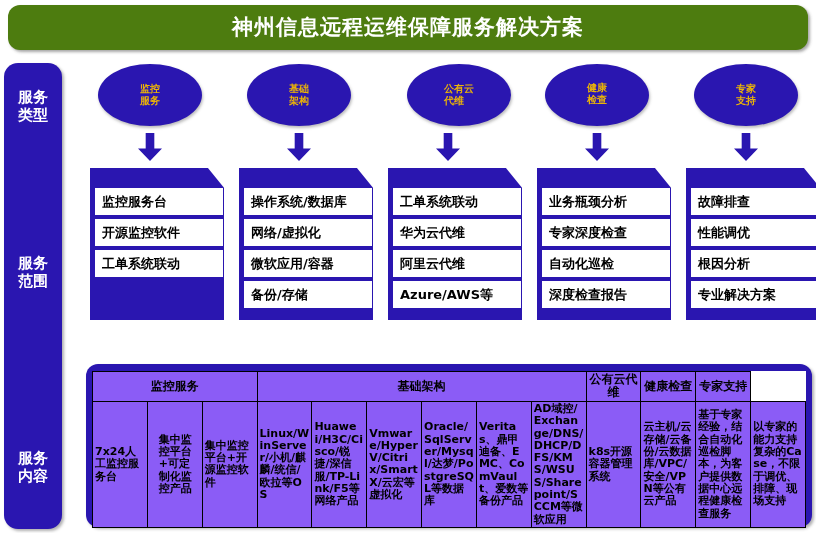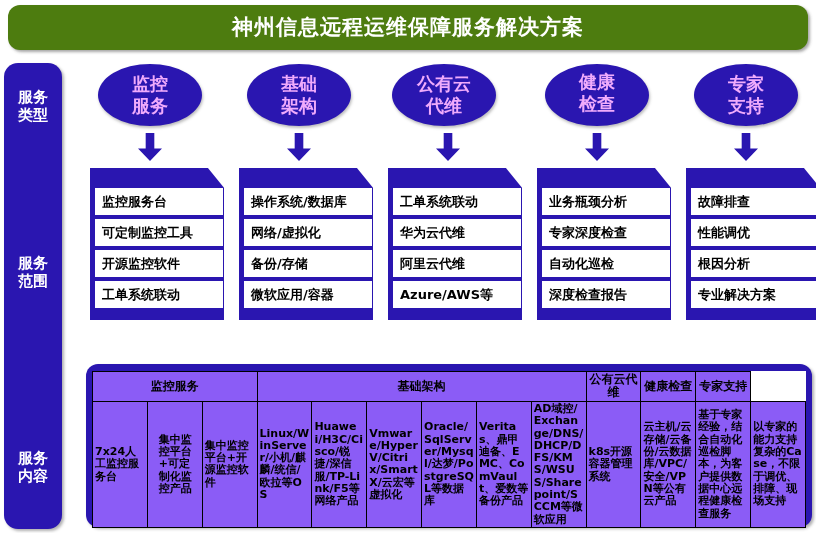--- a/index.html
+++ b/index.html
@@ -32,21 +32,21 @@
   #rail-scope{top:192px;}
   #rail-content{top:387px;}
   
   .ellipse{
     position:absolute;top:64px;width:104px;height:62px;
     background:#2a16b0;border-radius:50%;
     display:flex;align-items:center;justify-content:center;
     box-shadow:1px 2px 3px rgba(60,60,60,.35);
   }
   .ellipse span{
-    color:#f0abfc;font-weight:bold;font-size:18px;line-height:1.2;text-align:center;
+    color:#eab308;font-weight:bold;font-size:10px;line-height:1.2;
   }
   
   .arrow{
     position:absolute;width:24px;height:28px;background:#2a16b0;
     clip-path:polygon(32% 0,68% 0,68% 55%,100% 55%,50% 100%,0 55%,32% 55%);
   }
   
   .scope-box{
     position:absolute;top:168px;width:134px;height:152px;
     background:#2a16b0;
@@ -112,21 +112,21 @@
       </span>
     </div>
     <div class="arrow" style="left: 138px; top: 133px;"></div>
     <div class="ellipse" style="left: 247px;">
       <span>
         <div>基础</div>
         <div>架构</div>
       </span>
     </div>
     <div class="arrow" style="left: 287px; top: 133px;"></div>
-    <div class="ellipse" style="left: 392px;">
+    <div class="ellipse" style="left: 407px;">
       <span>
         <div>公有云</div>
         <div>代维</div>
       </span>
     </div>
     <div class="arrow" style="left: 436px; top: 133px;"></div>
     <div class="ellipse" style="left: 545px; font-family: Liberation Mono, monospace;">
       <span>
         <div>健康</div>
         <div>检查</div>
@@ -138,41 +138,38 @@
         <div>专家</div>
         <div>支持</div>
       </span>
     </div>
     <div class="arrow" style="left: 734px; top: 133px;"></div>
     <div class="scope-box" style="left: 90px;">
       <div class="scope-row">
         <span>监控服务台</span>
       </div>
       <div class="scope-row">
-        <span>可定制监控工具</span>
-      </div>
-      <div class="scope-row">
         <span>开源监控软件</span>
       </div>
       <div class="scope-row">
         <span>工单系统联动</span>
       </div>
     </div>
     <div class="scope-box" style="left: 239px;">
       <div class="scope-row">
         <span>操作系统/数据库</span>
       </div>
       <div class="scope-row">
         <span>网络/虚拟化</span>
       </div>
       <div class="scope-row">
+        <span>微软应用/容器</span>
+      </div>
+      <div class="scope-row">
         <span>备份/存储</span>
-      </div>
-      <div class="scope-row">
-        <span>微软应用/容器</span>
       </div>
     </div>
     <div class="scope-box" style="left: 388px;">
       <div class="scope-row">
         <span>工单系统联动</span>
       </div>
       <div class="scope-row">
         <span>华为云代维</span>
       </div>
       <div class="scope-row">

